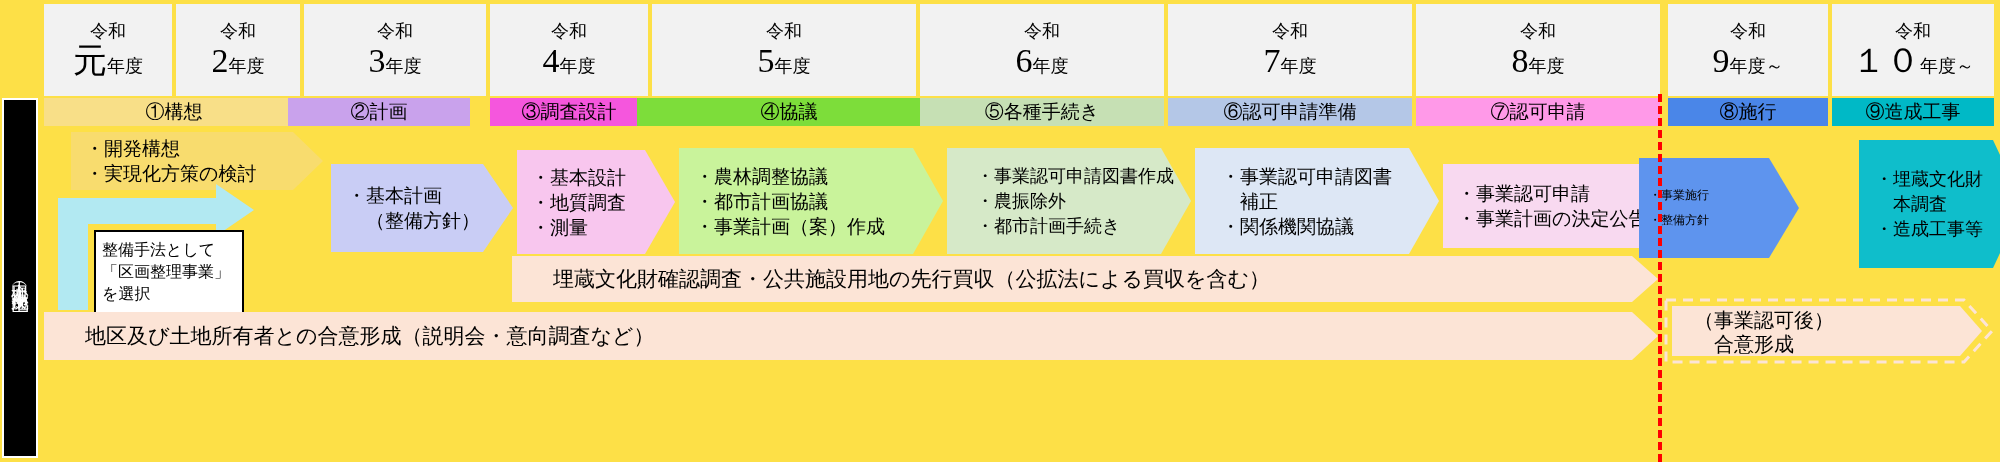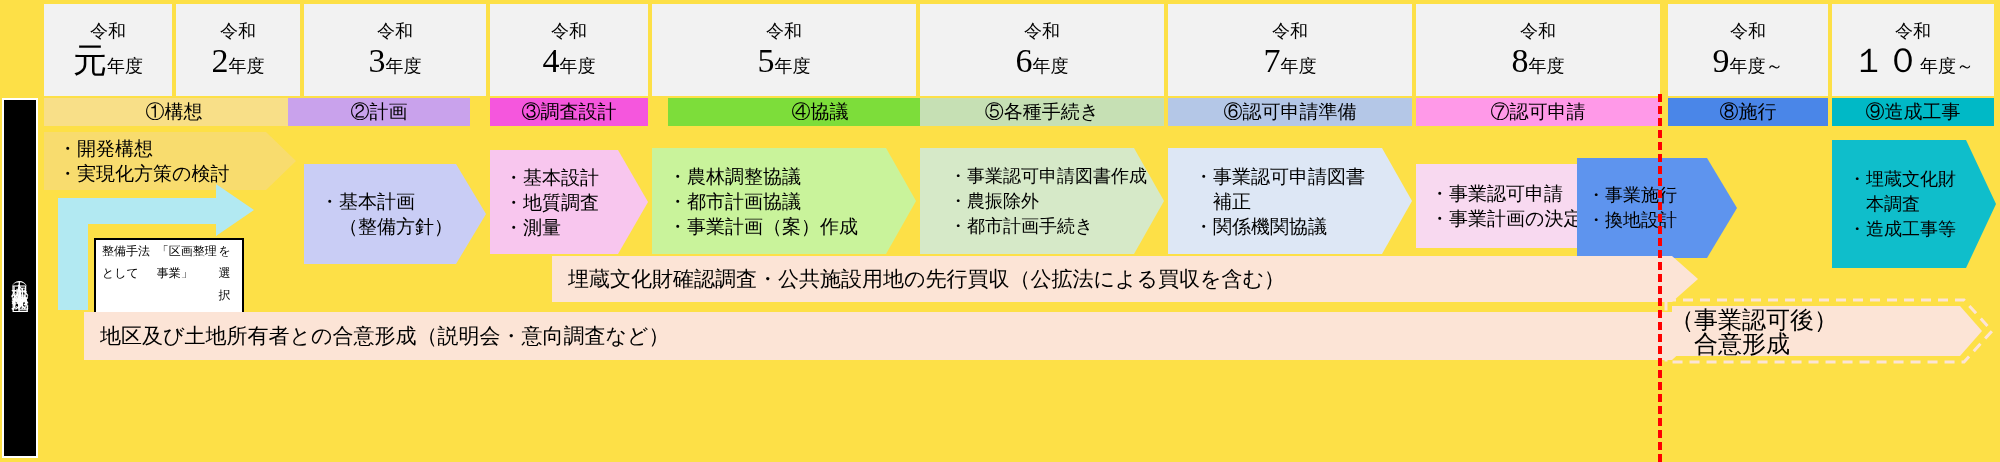--- a/index.html
+++ b/index.html
@@ -19,52 +19,52 @@
   .ynum .suf{font-size:18px;}
   
   .pcell{
     position:absolute;top:98px;height:28px;display:flex;align-items:center;justify-content:center;
     font-size:19px;
   }
   
   .arr{
     position:absolute;display:flex;flex-direction:column;justify-content:center;
     clip-path:polygon(0 0, calc(100% - 30px) 0, 100% 50%, calc(100% - 30px) 100%, 0 100%);
-    font-size:19px;line-height:25px;box-sizing:border-box;
+    font-size:19px;line-height:25px;box-sizing:border-box;margin-left:27px;
   }
   .arr .ln{white-space:pre;}
   
   .notebox{
-    position:absolute;left:94px;top:238px;width:150px;height:84px;background:#ffffff;
-    border:2px solid #000;box-sizing:border-box;display:flex;flex-direction:row;justify-content:center;
-    font-size:12px;line-height:22px;padding-left:6px;
+    position:absolute;left:94px;top:230px;width:150px;height:84px;background:#ffffff;
+    border:2px solid #000;box-sizing:border-box;display:flex;flex-direction:column;justify-content:center;
+    font-size:16px;line-height:22px;padding-left:6px;
   }
   
   .bar{
     position:absolute;display:flex;align-items:center;background:#fce4d6;
     clip-path:polygon(0 0, calc(100% - 26px) 0, 100% 50%, calc(100% - 26px) 100%, 0 100%);
-    font-size:21px;box-sizing:border-box;padding-left:16px;white-space:pre;margin-left:40px;
+    font-size:21px;box-sizing:border-box;padding-left:41px;white-space:pre;
   }
   
   .redline{
     position:absolute;left:1658px;top:94px;height:368px;width:0;
     border-left:4px dashed #ff0000;
   }
   .sidebar{
     position:absolute;left:2px;top:98px;width:36px;height:360px;
     border:2px solid #fff;box-sizing:border-box;background:#000;color:#fff;
     display:flex;align-items:center;justify-content:center;
   }
   .sidebar .vtext{
     writing-mode:vertical-rl;text-orientation:mixed;font-size:17px;letter-spacing:2px;
   }
   .elbow{position:absolute;left:48px;top:182px;}
   .b3wrap{position:absolute;left:1664px;top:298px;width:332px;height:66px;}
   .b3text{
-    position:absolute;left:6px;top:10px;font-size:24px;line-height:24px;white-space:pre;
+    position:absolute;left:30px;top:10px;font-size:20px;line-height:24px;white-space:pre;
   }
 </style>
 </head>
 <body>
 
 <div class="canvas">
 
   <div class="sidebar">
     <div class="vtext">中心拠点（小池地区）</div>
   </div>
@@ -136,33 +136,33 @@
     <div class="era">令和</div>
     <div class="ynum">
         <span class="big">１０</span>
         <span class="suf">年度～</span>
       </div>
   </div>
 
   <div class="pcell" style="left:44px;width:260px;background:#f8df88">①構想</div>
   <div class="pcell" style="left:288px;width:182px;background:#c9a2ec">②計画</div>
   <div class="pcell" style="left:490px;width:158px;background:#f556dd">③調査設計</div>
-  <div class="pcell" style="left:668px;width:304px;background:#7ddd3a">④協議</div>
+  <div class="pcell" style="left:637px;width:304px;background:#7ddd3a">④協議</div>
   <div class="pcell" style="left:920px;width:244px;background:#c6e0b4">⑤各種手続き</div>
   <div class="pcell" style="left:1168px;width:244px;background:#b4c7e7">⑥認可申請準備</div>
   <div class="pcell" style="left:1416px;width:244px;background:#ff99e8">⑦認可申請</div>
   <div class="pcell" style="left:1668px;width:160px;background:#4a86e8">⑧施行</div>
   <div class="pcell" style="left:1832px;width:162px;background:#00b9c6">⑨造成工事</div>
 
   <div class="arr" style="left:44px;top:132px;width:252px;height:58px;background:#f8dc6e;padding-left:14px">
     <div class="ln">・開発構想</div>
     <div class="ln">・実現化方策の検討</div>
   </div>
 
-  <div class="arr" style="left:304px;top:164px;width:182px;height:100px;background:#c9cdf5;padding-left:16px">
+  <div class="arr" style="left:304px;top:164px;width:182px;height:88px;background:#c9cdf5;padding-left:16px">
     <div class="ln">・基本計画</div>
     <div class="ln">　（整備方針）</div>
   </div>
 
   <div class="arr" style="left:652px;top:148px;width:264px;height:106px;background:#c9f39b;padding-left:16px">
     <div class="ln">・農林調整協議</div>
     <div class="ln">・都市計画協議</div>
     <div class="ln">・事業計画（案）作成</div>
   </div>
 
@@ -182,23 +182,23 @@
     <div class="ln">・事業認可申請図書</div>
     <div class="ln">　補正</div>
     <div class="ln">・関係機関協議</div>
   </div>
 
   <div class="arr" style="left:1416px;top:164px;width:244px;height:84px;background:#f8d9f0;padding-left:14px">
     <div class="ln">・事業認可申請</div>
     <div class="ln">・事業計画の決定公告</div>
   </div>
 
-  <div class="arr" style="left:1577px;top:158px;width:160px;height:100px;background:#5e94ee;padding-left:10px;font-size:18px">
+  <div class="arr" style="left:1612px;top:158px;width:160px;height:100px;background:#5e94ee;padding-left:10px;font-size:12px">
     <div class="ln">・事業施行</div>
-    <div class="ln">・換地設計</div>
+    <div class="ln">・整備方針</div>
   </div>
 
   <div class="arr" style="left:1832px;top:140px;width:164px;height:128px;background:#0fbecb;padding-left:16px;font-size:18px">
     <div class="ln">・埋蔵文化財</div>
     <div class="ln">　本調査</div>
     <div class="ln">・造成工事等</div>
   </div>
 
   <svg class="elbow" width="220" height="128" viewBox="0 0 220 128">
     <polygon points="10,128 10,16 168,16 168,2 206,28 168,54 168,42 40,42 40,128" fill="#b2e9f2"></polygon>

